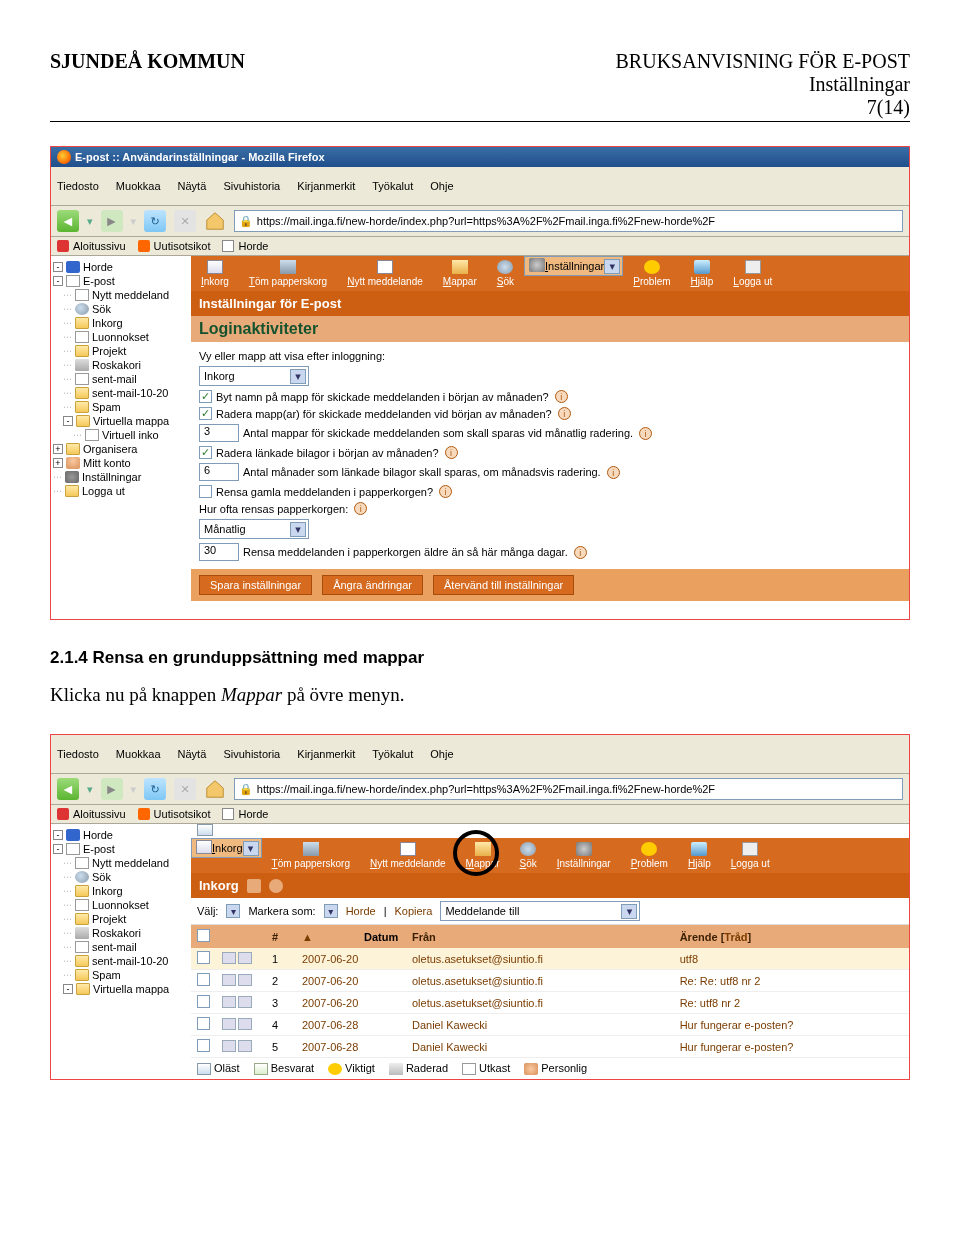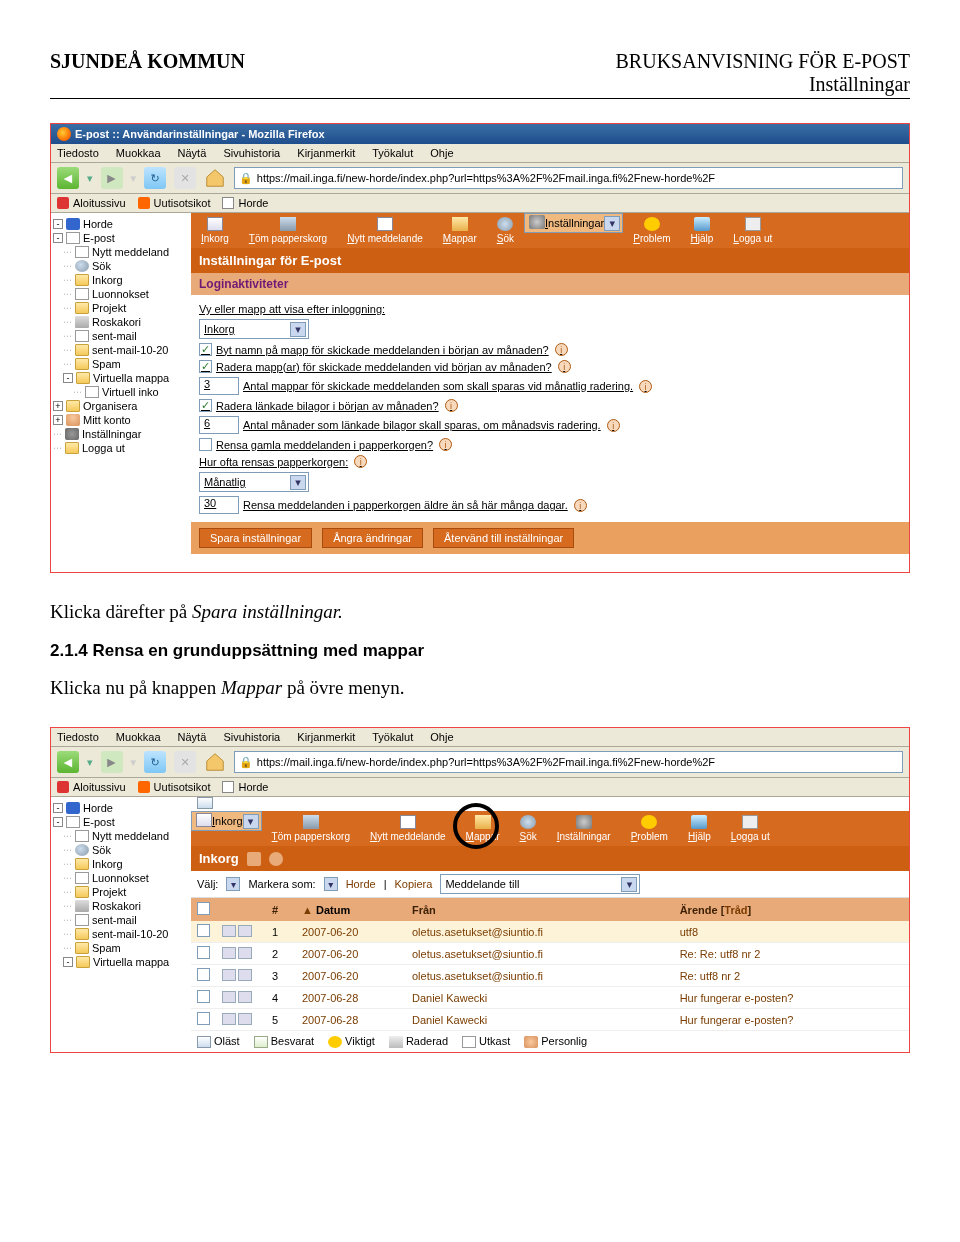--- a/index.html
+++ b/index.html
@@ -10,21 +10,21 @@
   .header-right { text-align: right; }
   .hr-title { font-weight: normal; }
   .hr-sub { font-weight: normal; }
   .hr-page { font-weight: normal; }
   .hr-rule { border-bottom: 1px solid #000; margin-top: 2px; margin-bottom: 24px; }
 
   .screenshot { border: 1px solid #ef4444; font-family: Tahoma, Arial, sans-serif; font-size: 11px; background: #fff; }
 
   .ss-title { background: linear-gradient(#3a6ea5, #1f4e8c); color: #fff; padding: 3px 6px; font-weight: bold; display: flex; align-items: center; gap: 4px; }
   .ss-title .ff-icon { width: 14px; height: 14px; background: radial-gradient(circle at 40% 40%, #fc3, #f60 70%); border-radius: 50%; }
-  .ss-menubar { background: #ece9d8; padding: 3px 6px; border-bottom: 1px solid #aca899; }
+  .ss-menubar { background: #ece9d8; padding: 13px 6px; border-bottom: 1px solid #aca899; }
   .ss-menubar span { margin-right: 14px; }
   .ss-toolbar { background: #ece9d8; padding: 4px 6px; display: flex; align-items: center; gap: 8px; border-bottom: 1px solid #aca899; }
   .nav-btn { width: 22px; height: 22px; border-radius: 3px; display: inline-flex; align-items: center; justify-content: center; }
   .nav-back { background: linear-gradient(#9cdb7a,#5cb531); color: #fff; font-size: 14px; }
   .nav-fwd { background: #cfe8c0; color: #888; font-size: 14px; }
   .nav-reload { background: linear-gradient(#bde4ff,#7ec7f5); color: #1b5a8a; }
   .nav-stop { background: #e3e3e3; color: #aaa; }
   .nav-home { width: 22px; height: 22px; display: inline-block; }
   .url-bar { flex: 1; background: #fff; border: 1px solid #7f9db9; height: 22px; display: flex; align-items: center; padding: 0 4px; gap: 4px; }
   .url-lock { color: #c8a400; }
@@ -58,22 +58,22 @@
   .tn-new { background: #fff; border: 1px solid #889; }
   .tn-fold { background: linear-gradient(#ffe9a8,#e9b04a); }
   .tn-mag { background: radial-gradient(circle,#cde,#89a); border-radius: 50%; }
   .tn-gear { background: radial-gradient(circle,#ccc,#777); border-radius: 2px; }
   .tn-excl { background: #fc0; border-radius: 50%; color: #000; text-align: center; line-height: 14px; }
   .tn-help { background: linear-gradient(#cef,#59c); border-radius: 2px; }
   .tn-exit { background: #eee; border: 1px solid #999; }
   .topnav .ul { text-decoration: underline; }
 
   .section-bar { background: #cd5f13; color: #fff; font-weight: bold; padding: 5px 8px; font-size: 13px; }
-  .login-bar { background: #e9aa7a; color: #701a75; font-weight: bold; padding: 4px 8px; font-size: 12px; }
-  .form-area { padding: 6px 8px; background: #fff; text-decoration: underline; }
+  .login-bar { background: #e9aa7a; color: #14532d; font-weight: bold; padding: 4px 8px; font-size: 16px; }
+  .form-area { padding: 6px 8px; background: #fff; }
   .form-row { padding: 2px 0; display: flex; align-items: center; gap: 4px; flex-wrap: wrap; }
   .sel { border: 1px solid #7f9db9; background: #fff; height: 20px; padding: 0 18px 0 4px; font-size: 11px; position: relative; display: inline-flex; align-items: center; }
   .sel::after { content: "▾"; position: absolute; right: 2px; top: 2px; color: #336; background: #c9d8ef; width: 14px; text-align: center; border: 1px solid #7f9db9; }
   .txt-in { border: 1px solid #7f9db9; background: #fff; height: 18px; padding: 0 4px; font-size: 11px; width: 40px; }
   .chk { width: 13px; height: 13px; border: 1px solid #7f9db9; background: #fff; display: inline-flex; align-items: center; justify-content: center; color: #2a7a2a; font-size: 11px; }
   .info-ico { display: inline-block; width: 13px; height: 13px; border: 1px solid #b05a10; border-radius: 50%; background: #f7d9bd; text-align: center; font-size: 9px; line-height: 12px; color: #b05a10; margin-left: 2px; }
 
   .btn-row { background: #eaa15f; padding: 6px 8px; display: flex; gap: 10px; }
   .o-btn { background: #d66a1f; color: #fff; border: 1px solid #a84b0c; padding: 3px 10px; font-size: 11px; }
 
@@ -83,21 +83,21 @@
   .body-text .h4 { font-family: Arial, sans-serif; font-weight: bold; font-size: 17px; margin-bottom: 16px; }
 
   
   .inkorg-bar { background: #cd5f13; color: #fff; font-weight: bold; padding: 5px 8px; font-size: 13px; display: flex; align-items: center; gap: 8px; }
   .inkorg-bar .sicon { width: 14px; height: 14px; background: #e9aa7a; border-radius: 2px; }
   .filter-row { background: #fff; padding: 3px 6px; display: flex; align-items: center; gap: 8px; font-size: 11px; border-bottom: 1px solid #ddd; }
   .actions-row { background: #fff; padding: 3px 6px; font-size: 11px; color: #7a3c00; border-bottom: 1px solid #ddd; }
   .actions-row .al { color: #7a3c00; }
   .table { width: 100%; font-size: 11px; border-collapse: collapse; }
   .table th { background: #e9aa7a; text-align: left; padding: 4px 6px; font-weight: bold; color: #3a1f00; }
-  .table th .sortcol { color: #000; }
+  .table th .sortcol { color: #000; margin-left: 48px; }
   .table td { padding: 3px 6px; border-bottom: 1px solid #eee; }
   .table tr.alt td { background: #fdf3d9; }
   .link { color: #7a3c00; }
   .status-row { background: #fff; padding: 4px 6px; font-size: 11px; display: flex; gap: 14px; align-items: center; }
   .status-row .sico { width: 14px; height: 12px; display: inline-block; vertical-align: middle; margin-right: 3px; }
   .sico-olast { background: linear-gradient(#fff,#cde); border: 1px solid #89a; }
   .sico-besv { background: linear-gradient(#fff,#dec); border: 1px solid #9a8; }
   .sico-vikt { background: #fc0; border-radius: 50%; }
   .sico-rad { background: linear-gradient(#eee,#bbb); }
   .sico-utk { background: #fff; border: 1px solid #999; }
@@ -113,20 +113,21 @@
 </style>
 </head>
 <body>
 
 <div class="page">
   <div class="header">
     <div class="header-left">SJUNDEÅ KOMMUN</div>
     <div class="header-right">
       <div class="hr-title">BRUKSANVISNING FÖR E-POST</div>
       <div class="hr-sub">Inställningar</div>
+      <div class="hr-page">7(14)</div>
     </div>
   </div>
   <div class="hr-rule"></div>
 
   <div class="screenshot">
     <div class="ss-title">
       <span class="ff-icon"></span>
       <span>E-post :: Användarinställningar - Mozilla Firefox</span>
     </div>
     <div class="ss-menubar">
@@ -330,21 +331,20 @@
           <span class="o-btn">Ångra ändringar</span>
           <span class="o-btn">Återvänd till inställningar</span>
         </div>
         <div style="height:18px;background:#fff;"></div>
       </div>
     </div>
   </div>
 </div>
 
 <div class="body-text">
-  <p><span>Klicka därefter på </span><em>Spara inställningar.</em></p>
   <div class="h4">2.1.4 Rensa en grunduppsättning med mappar</div>
   <p><span>Klicka nu på knappen </span><em>Mappar</em><span> på övre menyn.</span></p>
 </div>
 
 <div style="padding: 0 50px;">
   <div class="screenshot">
     <div class="ss-menubar">
       <span>Tiedosto</span>
       <span>Muokkaa</span>
       <span>Näytä</span>

